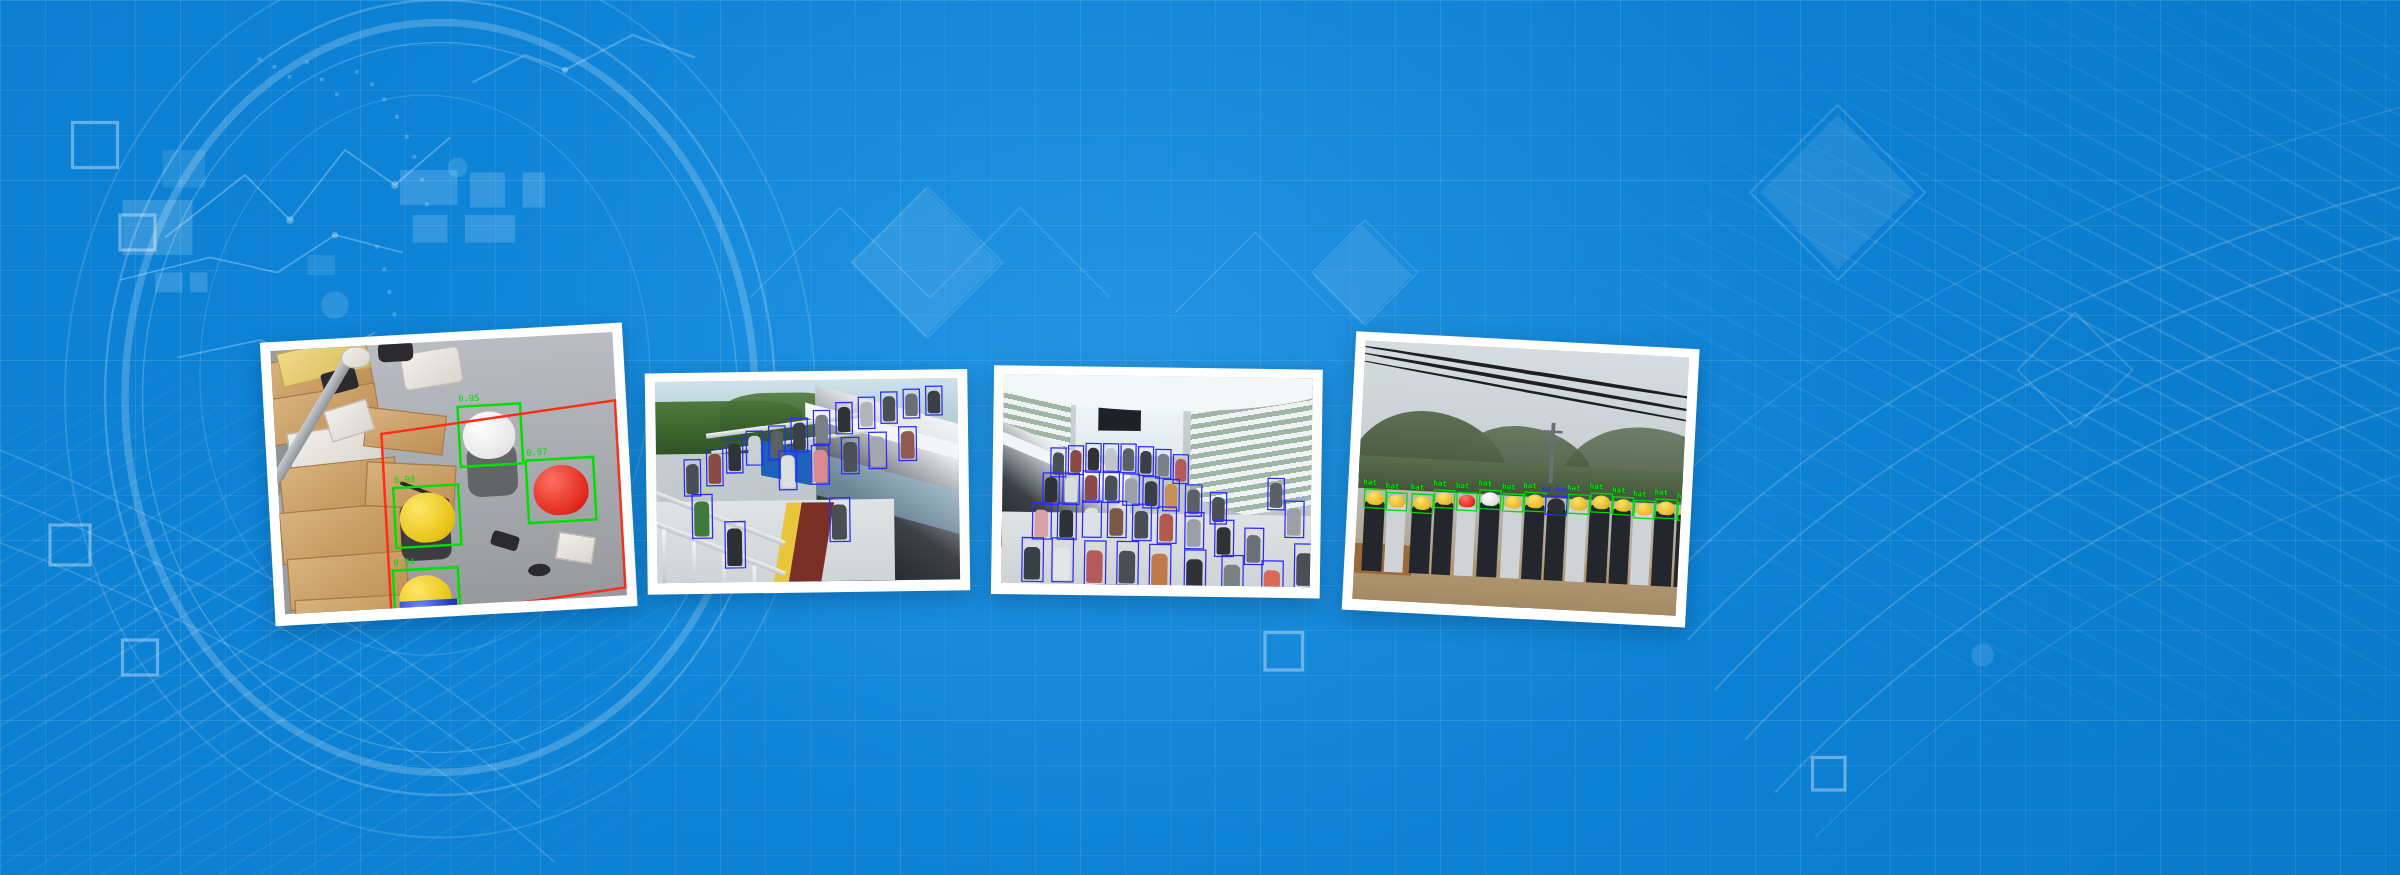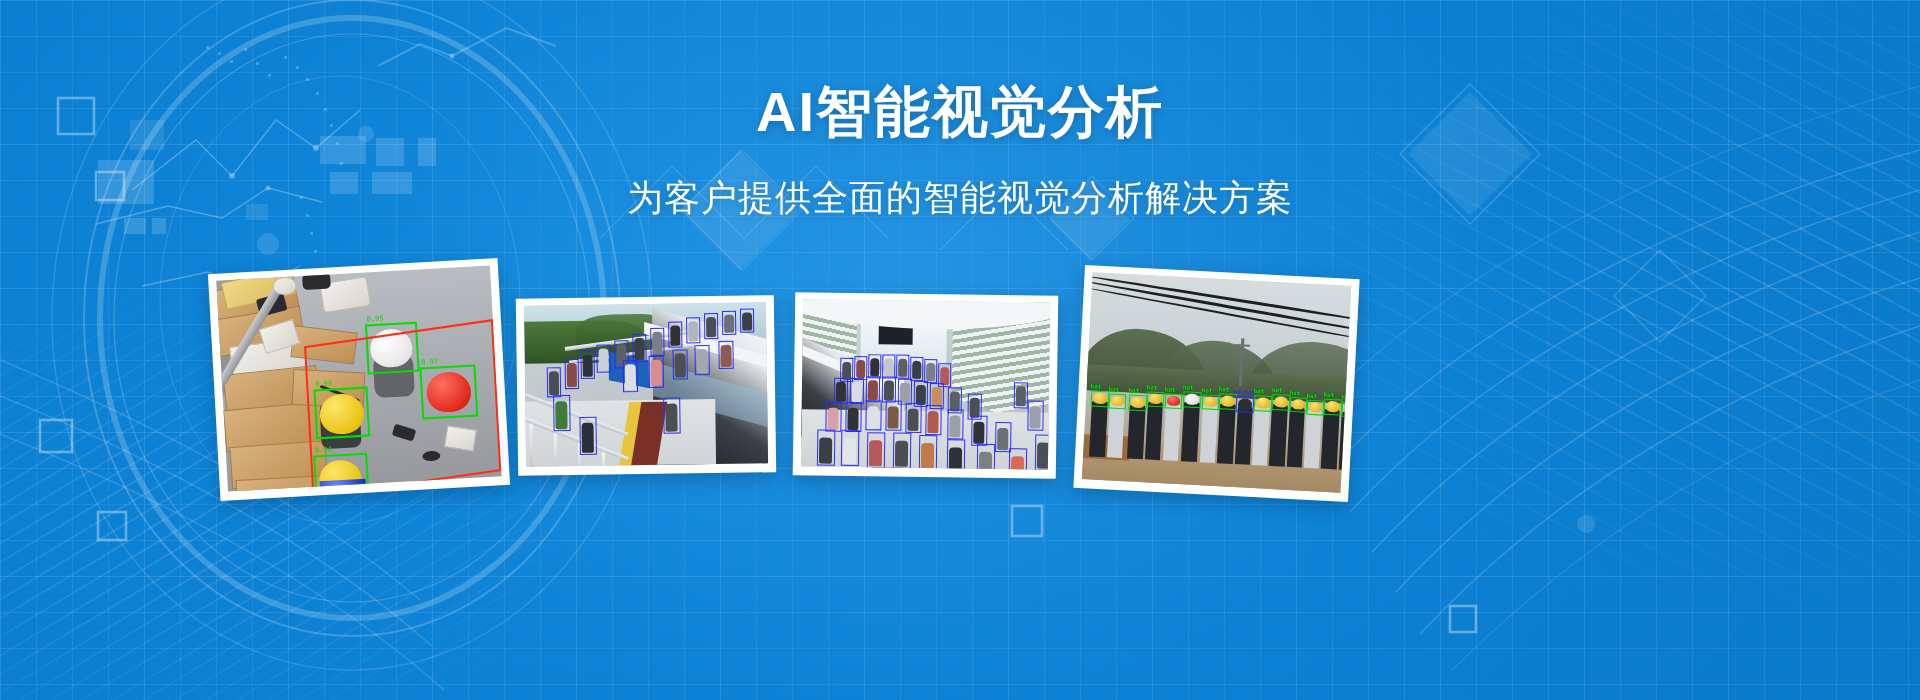--- a/index.html
+++ b/index.html
@@ -273,24 +273,20 @@
       </g>
 
       <g fill="#ffffff" fill-opacity="0.13">
         <circle cx="366" cy="134" r="8"></circle>
         <circle cx="268" cy="244" r="11"></circle>
         <circle cx="1586" cy="524" r="9"></circle>
       </g>
     </g>
   </svg>
 
-  <div class="headings">
-    <h1 class="title">AI智能视觉分析</h1>
-    <h2 class="subtitle">为客户提供全面的智能视觉分析解决方案</h2>
-  </div>
 
   <div class="photos">
 
     <div class="photo-card" id="card-1">
       <div class="photo-inner sc-warehouse">
 
         <div class="box" style="left:-6px;top:4px;width:84px;height:34px;transform:rotate(-8deg);"></div>
         <div class="boxy" style="left:6px;top:-4px;width:70px;height:26px;transform:rotate(-10deg);"></div>
         <div class="box" style="left:-4px;top:34px;width:86px;height:36px;transform:rotate(-6deg);"></div>
         <div class="boxw" style="left:10px;top:64px;width:74px;height:30px;transform:rotate(-4deg);"></div>

